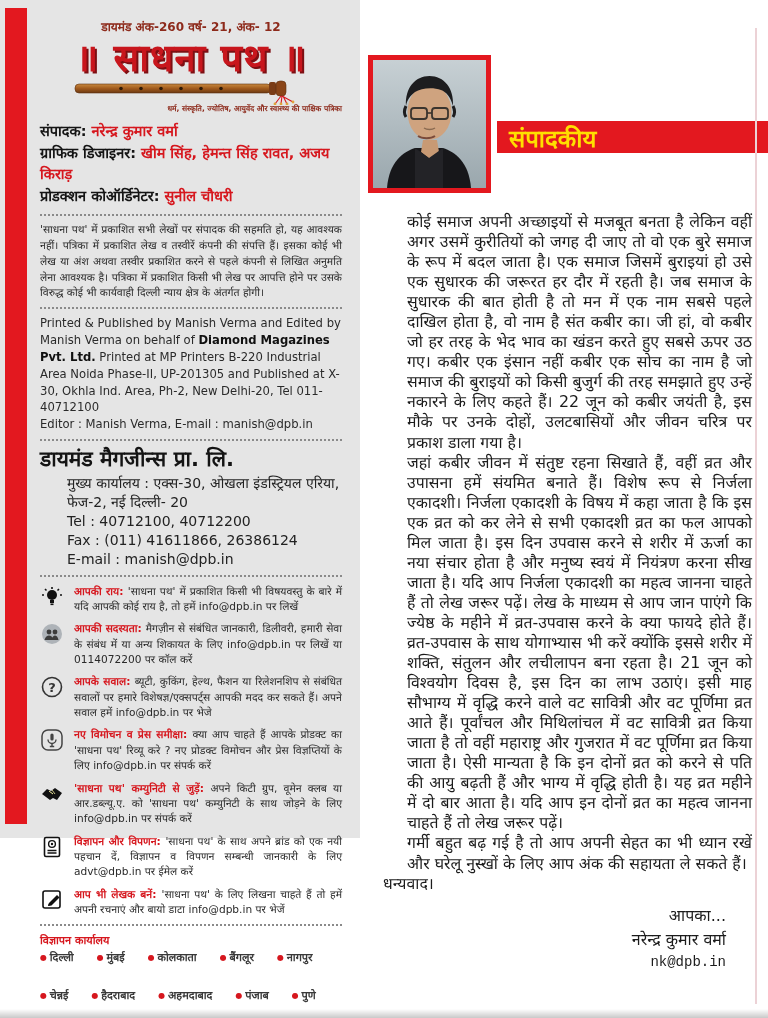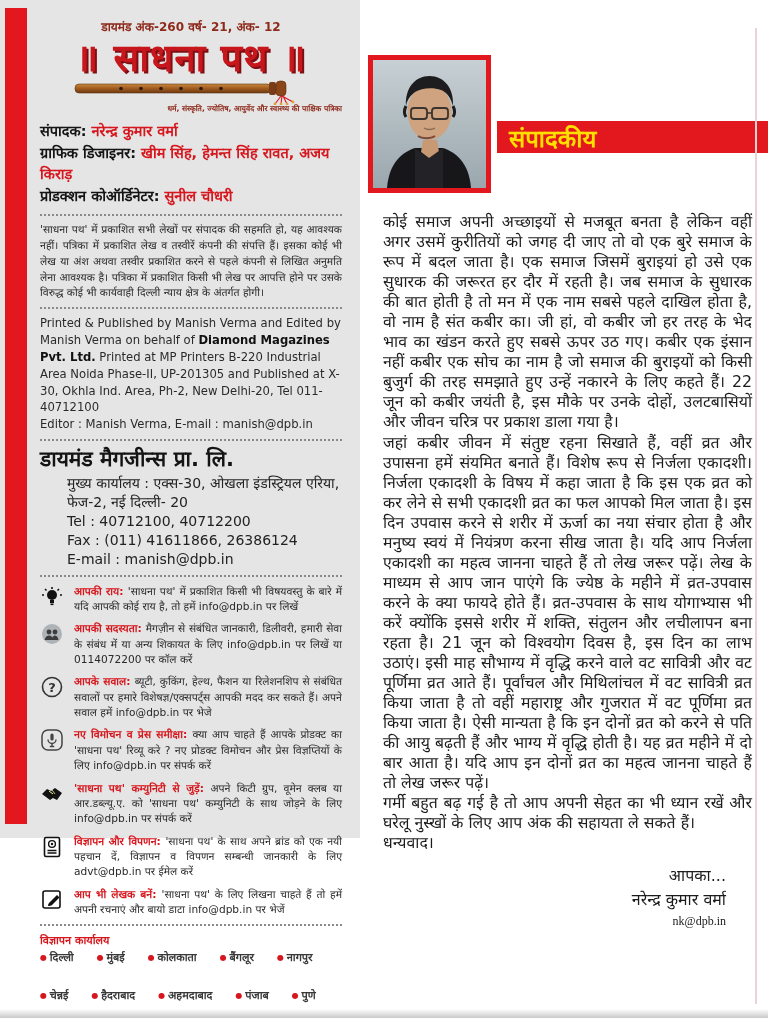--- a/index.html
+++ b/index.html
@@ -45,24 +45,24 @@
   
   .main { position:absolute; left:360px; top:0; width:408px; height:100%; background:#fff; }
   .portrait { position:absolute; left:8px; top:55px; width:123px; height:138px;
               border:5px solid #e3181f; background:#b9c3c9; }
   .portrait svg { display:block; width:100%; height:100%; }
   .banner { position:absolute; left:137px; top:97px; right:0; height:32px; background:#e3181f;
             display:flex; align-items:center; padding-left:12px;margin-top:24px; }
   .banner-title { color:#ffdf00; font-weight:bold; font-size:24px; }
 
   .body-text { position:absolute; left:23px; right:16px; top:212px; }
-  .editorial { font-size:15.8px; line-height:1.27; text-align:justify; color:#1b1b1b; }
+  .editorial { font-size:15.8px; line-height:1.27; text-align:justify; color:#1b1b1b;margin-left:24px; }
   .thanks { font-size:15.8px; line-height:1.27; color:#1b1b1b; }
   .signature { text-align:right; margin-top:10px; font-size:16px; line-height:1.5; color:#1b1b1b; padding-right:26px; }
-  .sig-email { font-family:Liberation Serif, serif; font-size:12px; }
+  .sig-email { font-family:Liberation Mono, monospace; font-size:14px; }
 
   
   .edge-line { position:absolute; right:11px; top:28px; bottom:14px; width:2px; background:#ecd2d6; }
   .bottom-bar { position:absolute; left:0; right:0; bottom:0; height:9px;
                 background:linear-gradient(#ffffff,#c9c9c9); }
 </style>
 </head>
 <body>
 
 <div class="page">

